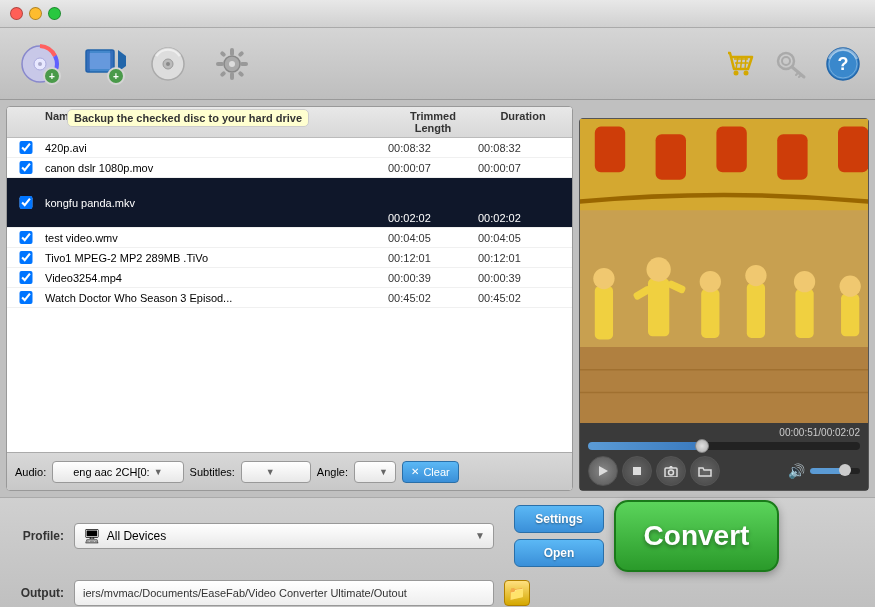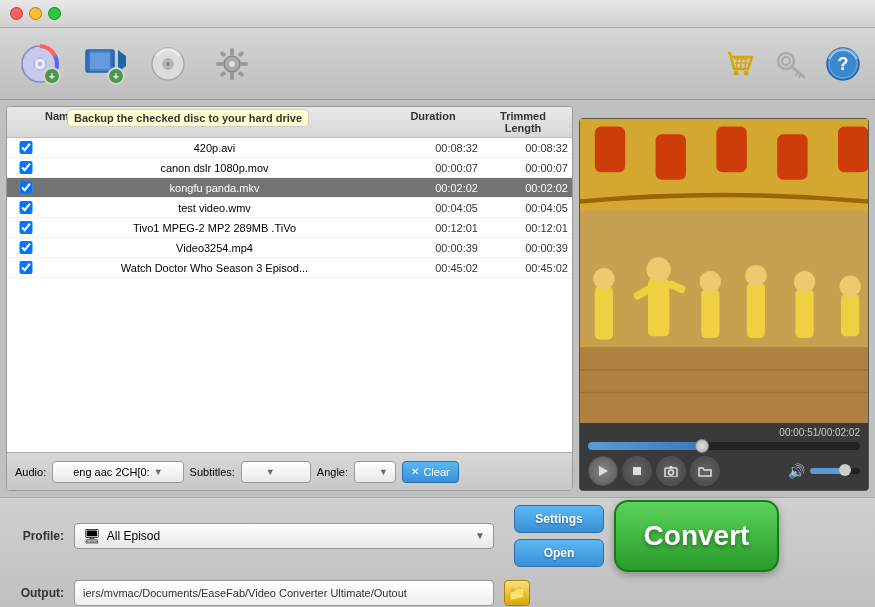--- a/index.html
+++ b/index.html
@@ -121,25 +121,25 @@
     }
     .file-row {
       display: grid;
       grid-template-columns: 30px 1fr 90px 90px;
       padding: 3px 4px;
       border-bottom: 1px solid #f0f0f0;
       align-items: center;
       font-size: 11px;
       cursor: pointer;
     }
-    .file-row.selected { background: #737373; color: white; }
-    .file-row.selected .time { color: white; }
+    .file-row.selected { background: #0f172a; color: white; }
+    .file-row.selected .time { color: white; margin-top: 31px; }
     .file-row input[type=checkbox] { margin: 0; }
-    .file-name { padding: 0 4px; overflow: hidden; text-overflow: ellipsis; white-space: nowrap; text-align: center; }
-    .time { text-align: right; color: #333; }
+    .file-name { padding: 0 4px; overflow: hidden; text-overflow: ellipsis; white-space: nowrap; }
+    .time { text-align: left; color: #333; }
     .file-row.selected .time { color: white; }
     .audio-subtitle-bar {
       height: 38px;
       background: linear-gradient(to bottom, #d8d8d8, #c8c8c8);
       border-top: 1px solid #aaa;
       display: flex;
       align-items: center;
       padding: 0 8px;
       gap: 6px;
       font-size: 11px;
@@ -496,22 +496,22 @@
     </div>
   </div>
 </div>
 
 <div class="main-area">
 
   <div class="file-list-panel">
     <div class="file-list-header" style="position:relative;">
       <span></span>
       <span>Name</span>
+      <span style="text-align:center;">Trimmed Length</span>
       <span style="text-align:center;">Duration</span>
-      <span style="text-align:center;">Trimmed Length</span>
       <div class="tooltip-box">Backup the checked disc to your hard drive</div>
     </div>
     <div class="file-list-body">
 
       <div class="file-row">
         <input type="checkbox" checked="" style="">
         <span class="file-name">420p.avi</span>
         <span class="time">00:08:32</span>
         <span class="time">00:08:32</span>
       </div>
@@ -679,21 +679,21 @@
       </div>
     </div>
   </div>
 </div>
 
 <div class="bottom-panel">
   <div class="profile-row">
     <span class="row-label">Profile:</span>
     <div class="profile-dropdown">
       <span class="pf-icon">🖥</span>
-      <span class="pf-text">All Episod</span>
+      <span class="pf-text">All Devices</span>
       <span class="pf-arrow">▼</span>
     </div>
     <div class="right-buttons">
       <div class="btn-settings">
         <span>Settings</span>
       </div>
       <div class="btn-open">
         <span>Open</span>
       </div>
     </div>

